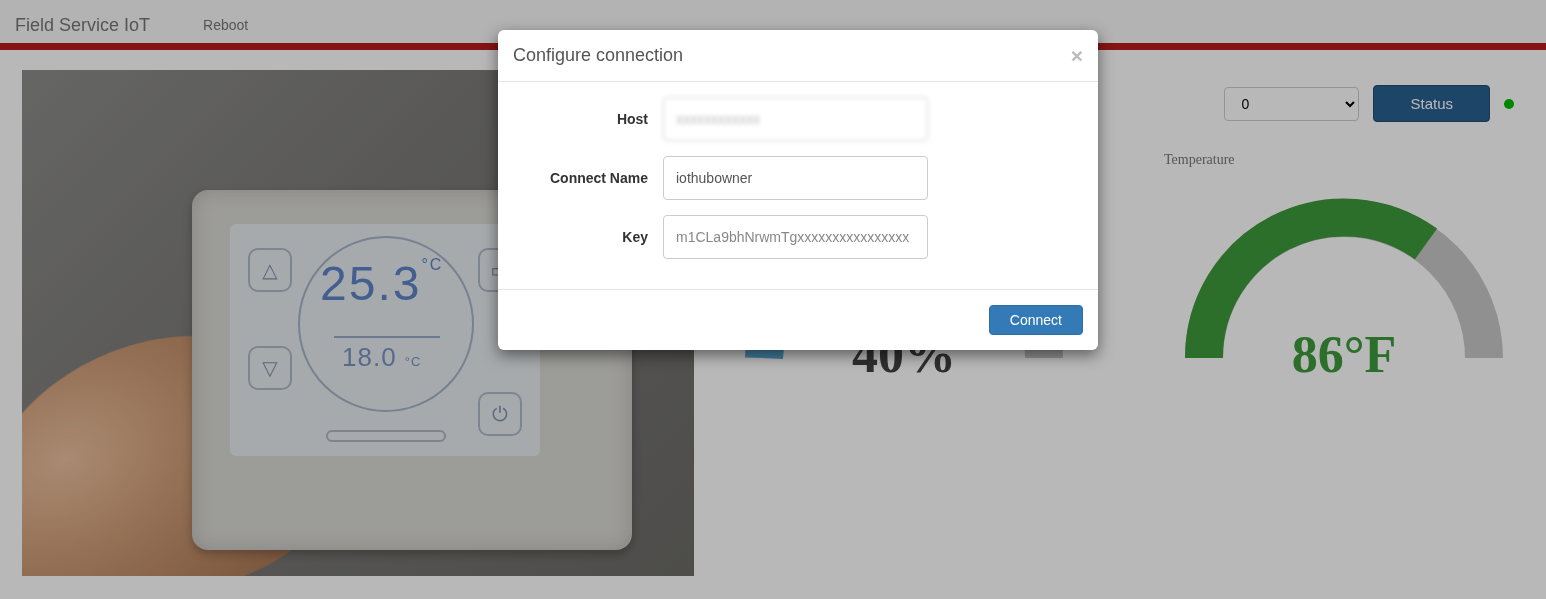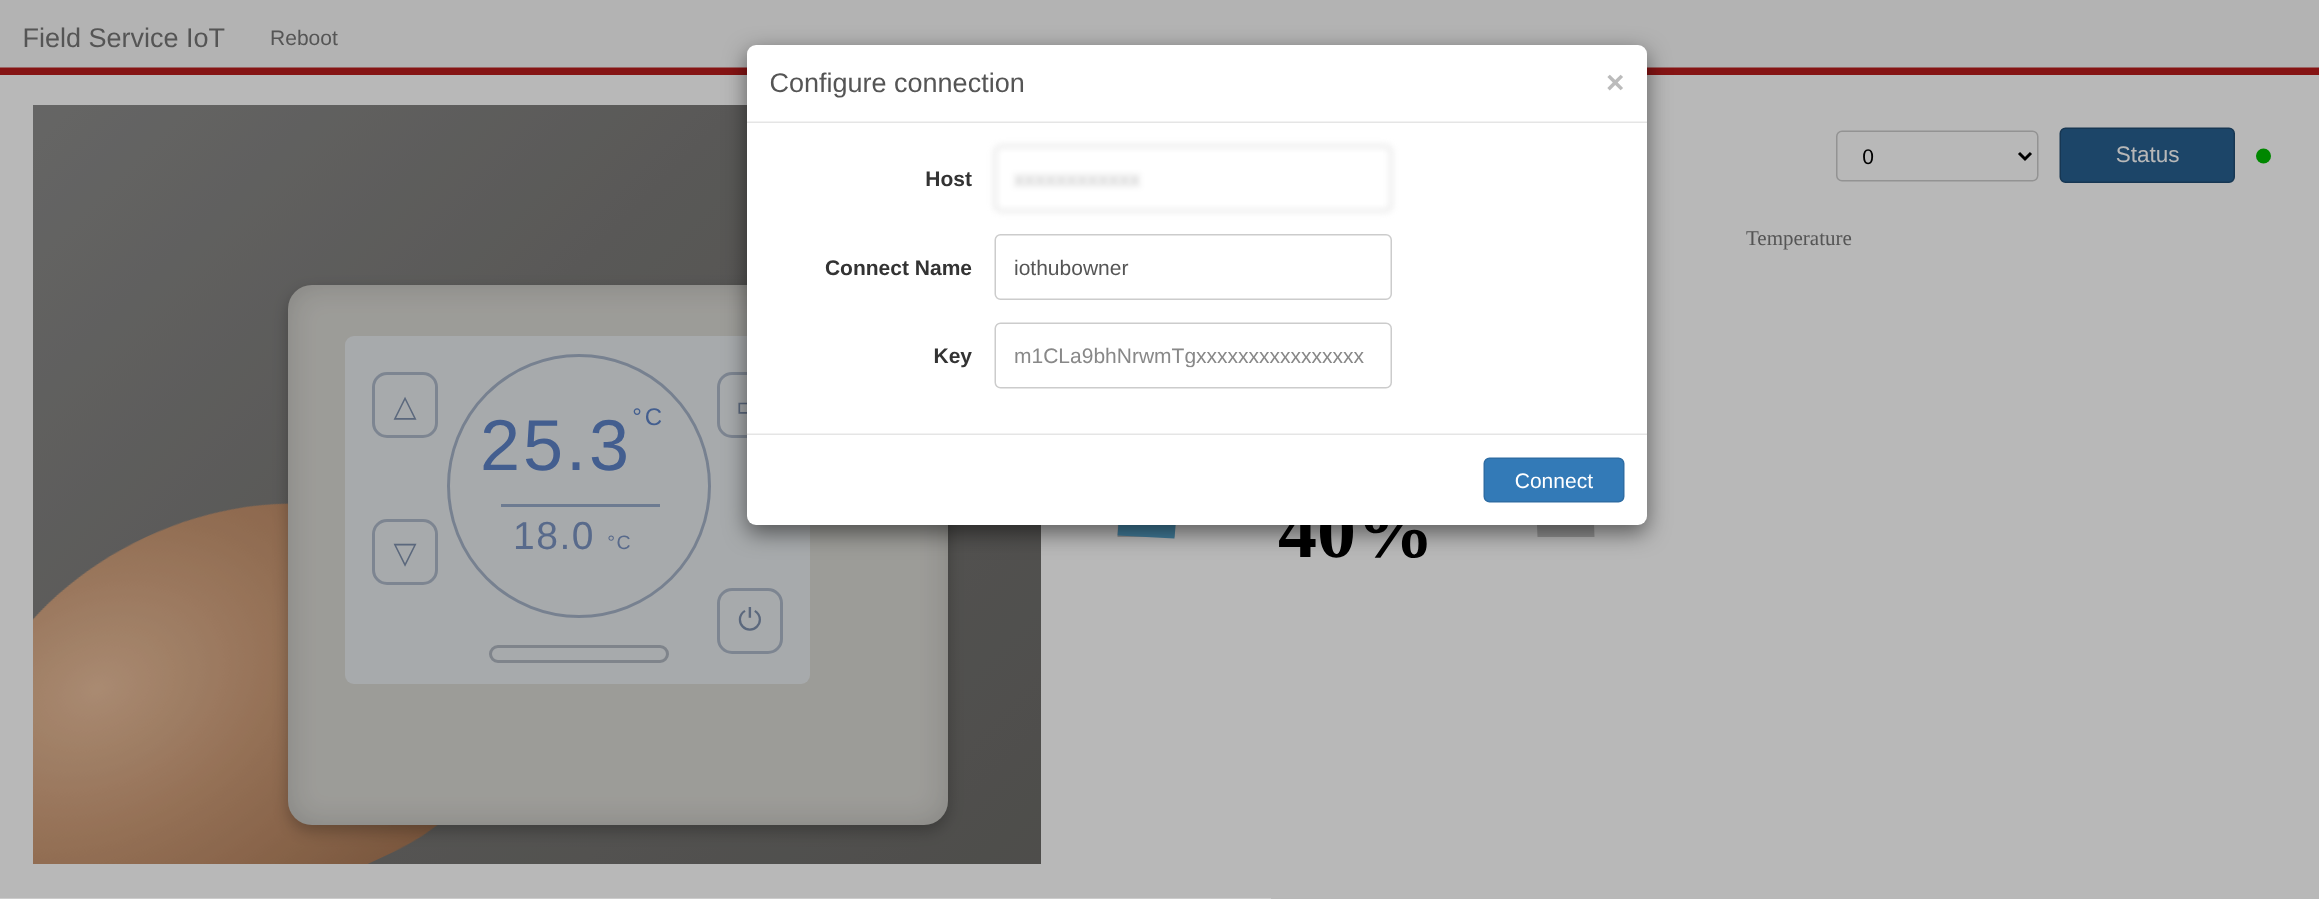--- a/index.html
+++ b/index.html
@@ -10,25 +10,26 @@
     color: #333;
     background: #fff;
     width: 1546px;
     height: 599px;
     overflow: hidden;
     position: relative;
   }
   
   .navbar {
     background: #f8f8f8;
-    border-bottom: 5px solid #b91c1c;
+    border-bottom: 7px solid #b91c1c;
     height: 50px;
     display: flex;
     align-items: stretch;
     padding: 0 15px;
+    gap: 23px;
   }
   .navbar-brand {
     font-size: 18px;
     color: #777;
     padding: 15px 15px 15px 0;
     line-height: 20px;
     white-space: nowrap;
   }
   .nav-tabs { display: flex; }
   .nav-tab {
@@ -81,21 +82,21 @@
   }
   .thermo-circle {
     position: absolute;
     left: 68px; top: 12px;
     width: 176px; height: 176px;
     border: 2px solid #a6b3c8;
     border-radius: 50%;
   }
   .thermo-big {
     position: absolute;
-    left: 90px; top: 46px;
+    left: 90px; top: 32px;
     font-size: 48px;
     font-weight: 300;
     color: #5d83c7;
     letter-spacing: 2px;
     font-family: "Segoe UI", Arial, sans-serif;
   }
   .thermo-sub {
     position: absolute;
     left: 112px; top: 118px;
     font-size: 26px;
@@ -177,21 +178,21 @@
     margin-bottom: 10px;
   }
   .gauge-wrap { position:relative; width:360px; height:200px; }
   .gauge-val {
     position:absolute;
     left:0; right:0; bottom:-6px;
     text-align:center;
     font-size:52px;
     font-weight:700;
   }
-  .gauge-val.blue { color:#000000;margin-top:48px; }
+  .gauge-val.blue { color:#404040;margin-top:48px; }
   .gauge-val.green { color:#3c9a3c; }
   
   .modal-backdrop {
     position:absolute;
     inset:0;
     background:rgba(0,0,0,.28);
   }
   .modal {
     position:absolute;
     left:498px; top:30px;
@@ -295,20 +296,27 @@
           <svg width="360" height="200" viewBox="0 0 360 200">
             <path d="M40 180 A140 140 0 0 1 320 180" fill="none" stroke="#c8c8c8" stroke-width="38"></path>
             <path d="M40 180 A140 140 0 0 1 136 54" fill="none" stroke="#5bacd6" stroke-width="38"></path>
           </svg>
           <div class="gauge-val blue">40%</div>
         </div>
       </div>
 
       <div class="gauge-block">
         <div class="gauge-title">Temperature</div>
+        <div class="gauge-wrap">
+          <svg width="360" height="200" viewBox="0 0 360 200">
+            <path d="M40 180 A140 140 0 0 1 320 180" fill="none" stroke="#c8c8c8" stroke-width="38"></path>
+            <path d="M40 180 A140 140 0 0 1 262 66" fill="none" stroke="#3c9a3c" stroke-width="38"></path>
+          </svg>
+          <div class="gauge-val green">86°F</div>
+        </div>
       </div>
     </div>
   </div>
 </div>
 
 <div class="modal-backdrop"></div>
 <div class="modal">
   <div class="modal-header">
     <div class="modal-title">Configure connection</div>
     <div class="modal-close">×</div>

